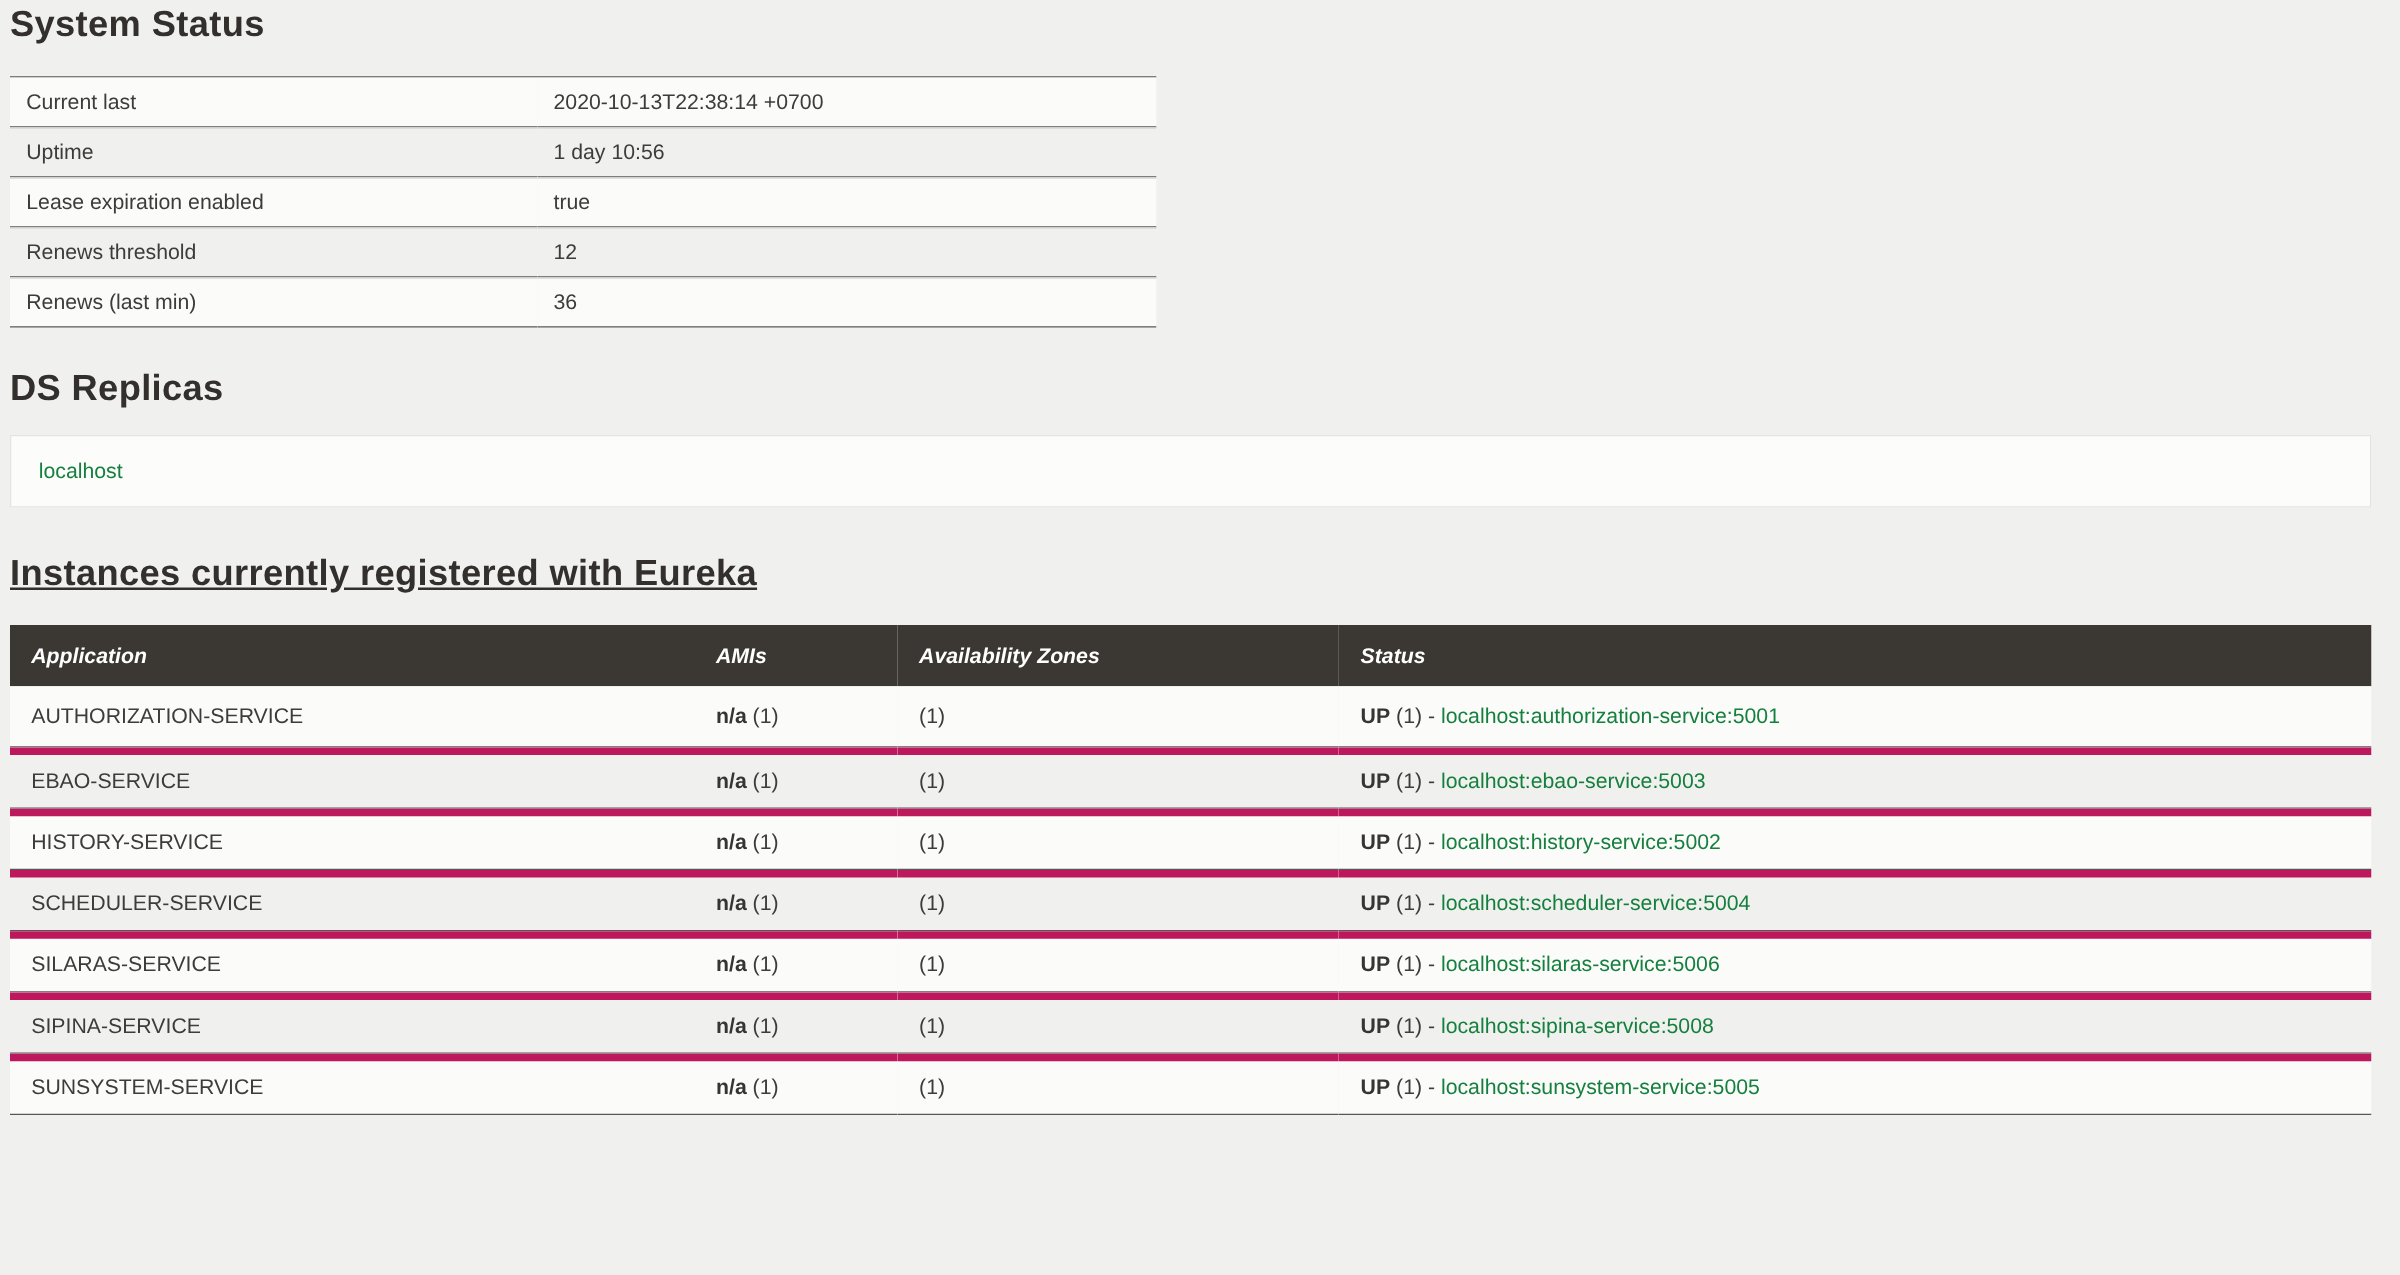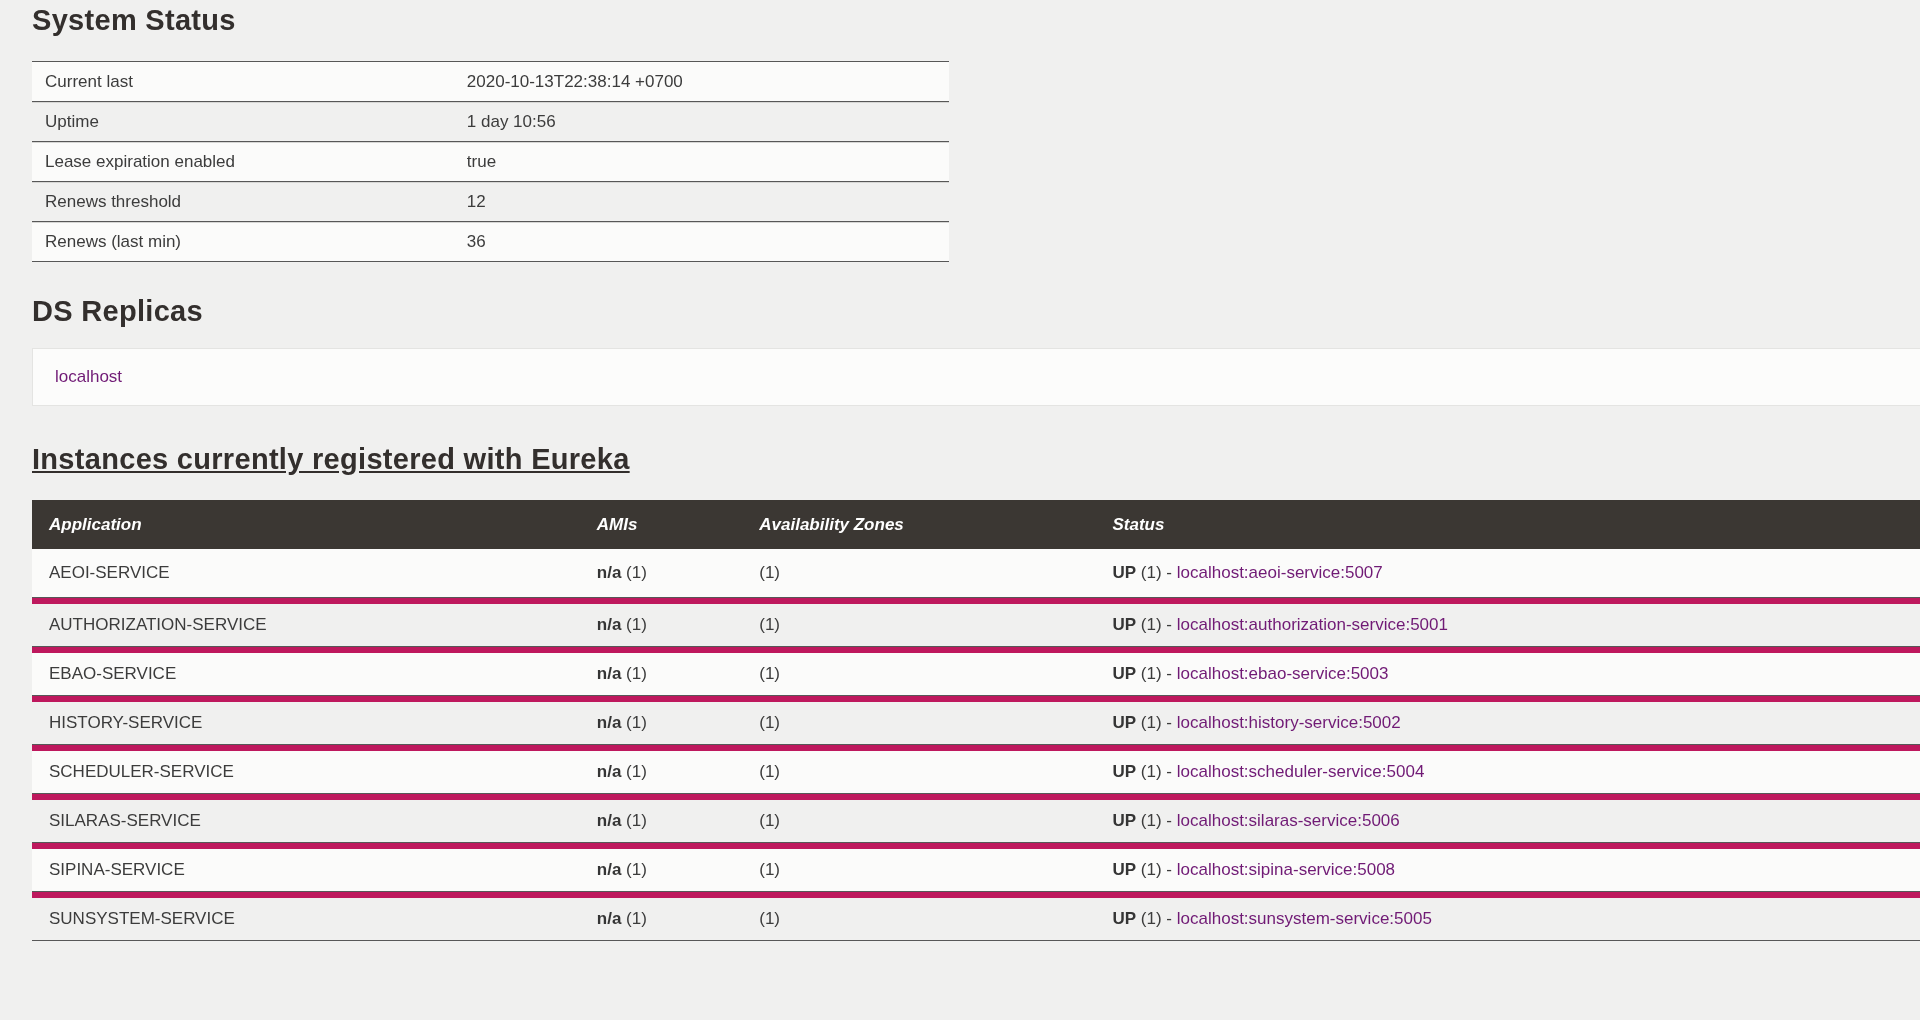--- a/index.html
+++ b/index.html
@@ -5,21 +5,21 @@
   * { box-sizing: border-box; }
   html, body {
     margin: 0; padding: 0;
     width: 1920px; height: 1020px;
     overflow: hidden;
     background: #f0f0ef;
     font-family: "Liberation Sans", "DejaVu Sans", sans-serif;
     color: #3c3c3c;
     font-size: 17px;
   }
-  .page { padding: 3px 15px 0 32px; width: 1920px; }
+  .page { padding: 3px 15px 0 8px; width: 1920px; }
 
   h1 {
     font-size: 29px;
     font-weight: 700;
     color: #332f2d;
     line-height: 34px;
     margin: 0;
     letter-spacing: 0.3px;
   }
   h1.sys-heading { margin-bottom: 24px; }
@@ -58,21 +58,21 @@
     width: 1889px;
     height: 58px;
     background: #fcfcfb;
     border: 1px solid #e4e4e2;
     display: flex;
     align-items: center;
     padding-left: 22px;
   }
 
   a.green-link {
-    color: #701a75;
+    color: #15803d;
     text-decoration: none;
     cursor: pointer;
   }
 
   
   table.instances {
     border-collapse: separate;
     border-spacing: 0;
     width: 1889px;
   }
@@ -165,26 +165,20 @@
     <thead>
       <tr>
         <th>Application</th>
         <th>AMIs</th>
         <th>Availability Zones</th>
         <th>Status</th>
       </tr>
     </thead>
     <tbody>
 
-        <tr>
-          <td>AEOI-SERVICE</td>
-          <td><b>n/a</b> <span>(1)</span></td>
-          <td>(1)</td>
-          <td><b>UP</b> <span>(1)</span> <span>-</span> <a class="green-link" href="#">localhost:aeoi-service:5007</a></td>
-        </tr>
 
         <tr>
           <td>AUTHORIZATION-SERVICE</td>
           <td><b>n/a</b> <span>(1)</span></td>
           <td>(1)</td>
           <td><b>UP</b> <span>(1)</span> <span>-</span> <a class="green-link" href="#">localhost:authorization-service:5001</a></td>
         </tr>
 
         <tr>
           <td>EBAO-SERVICE</td>

